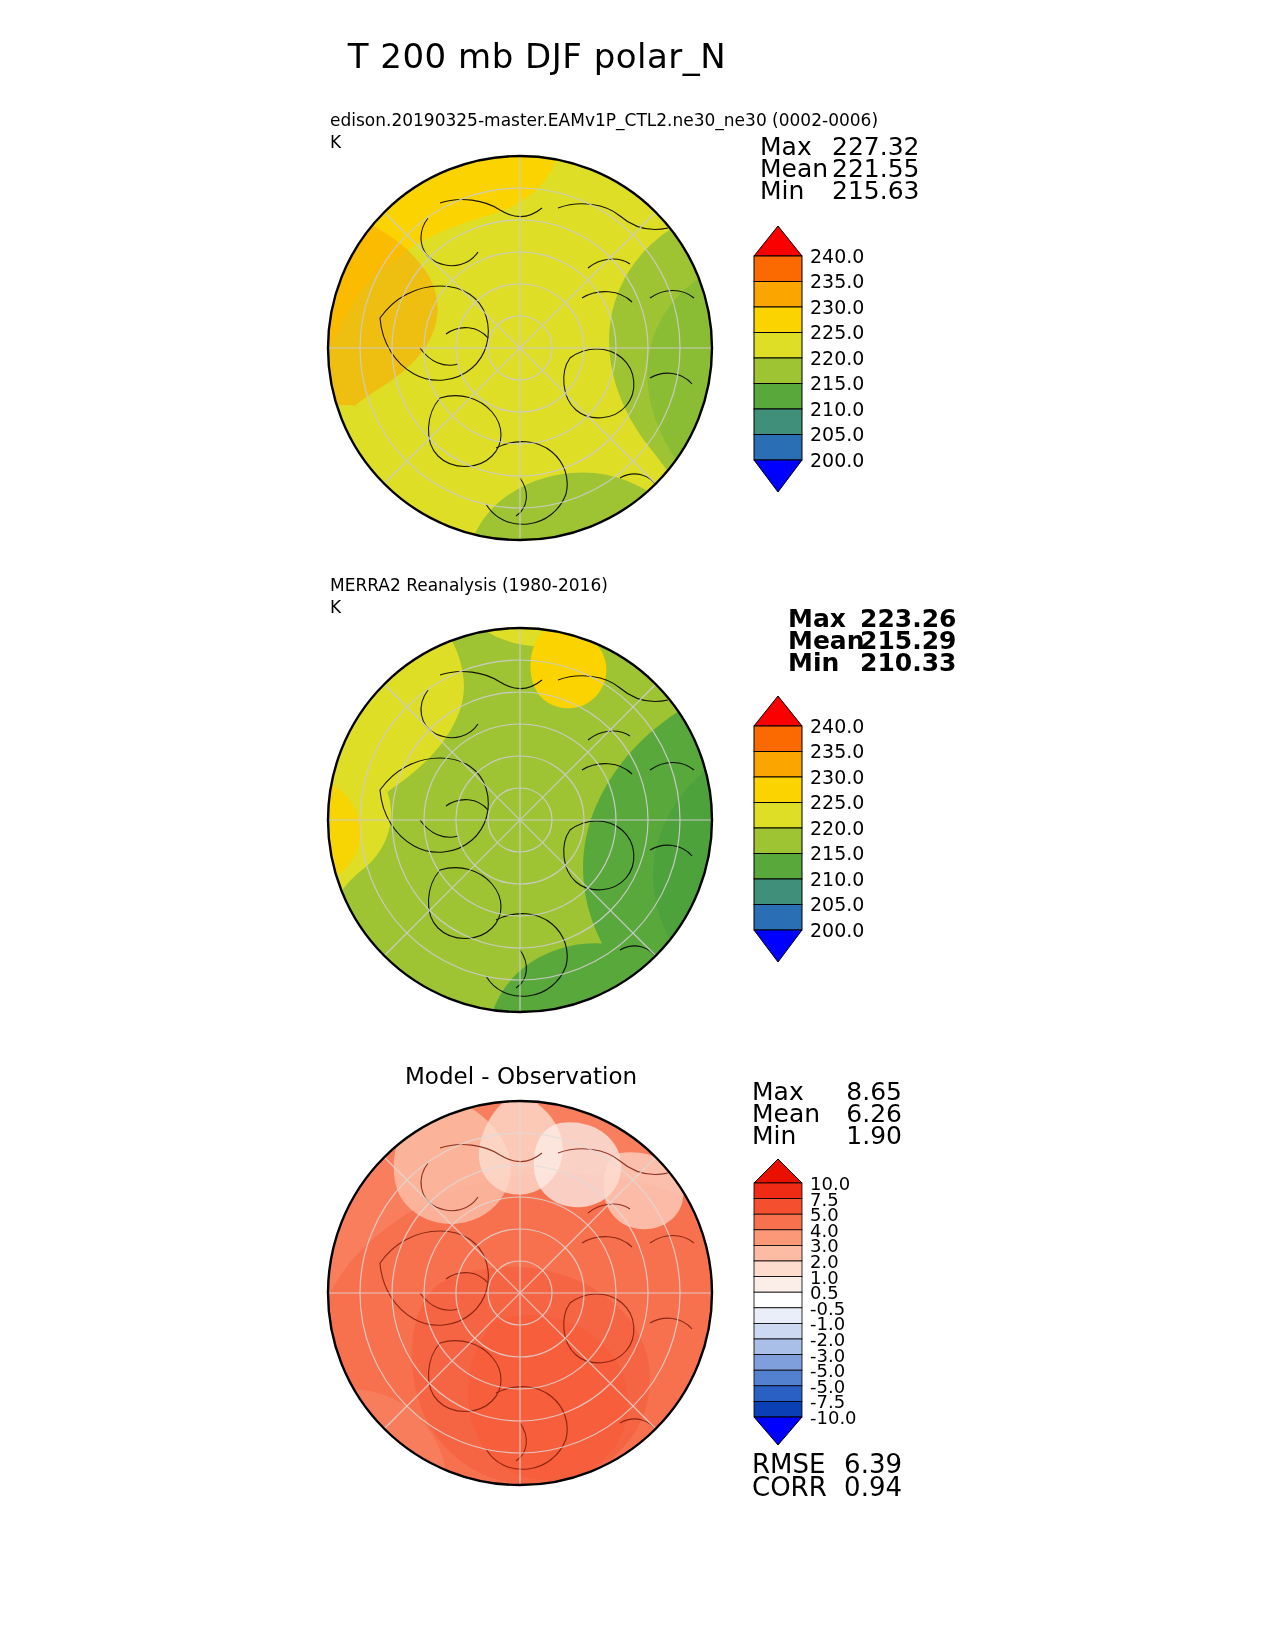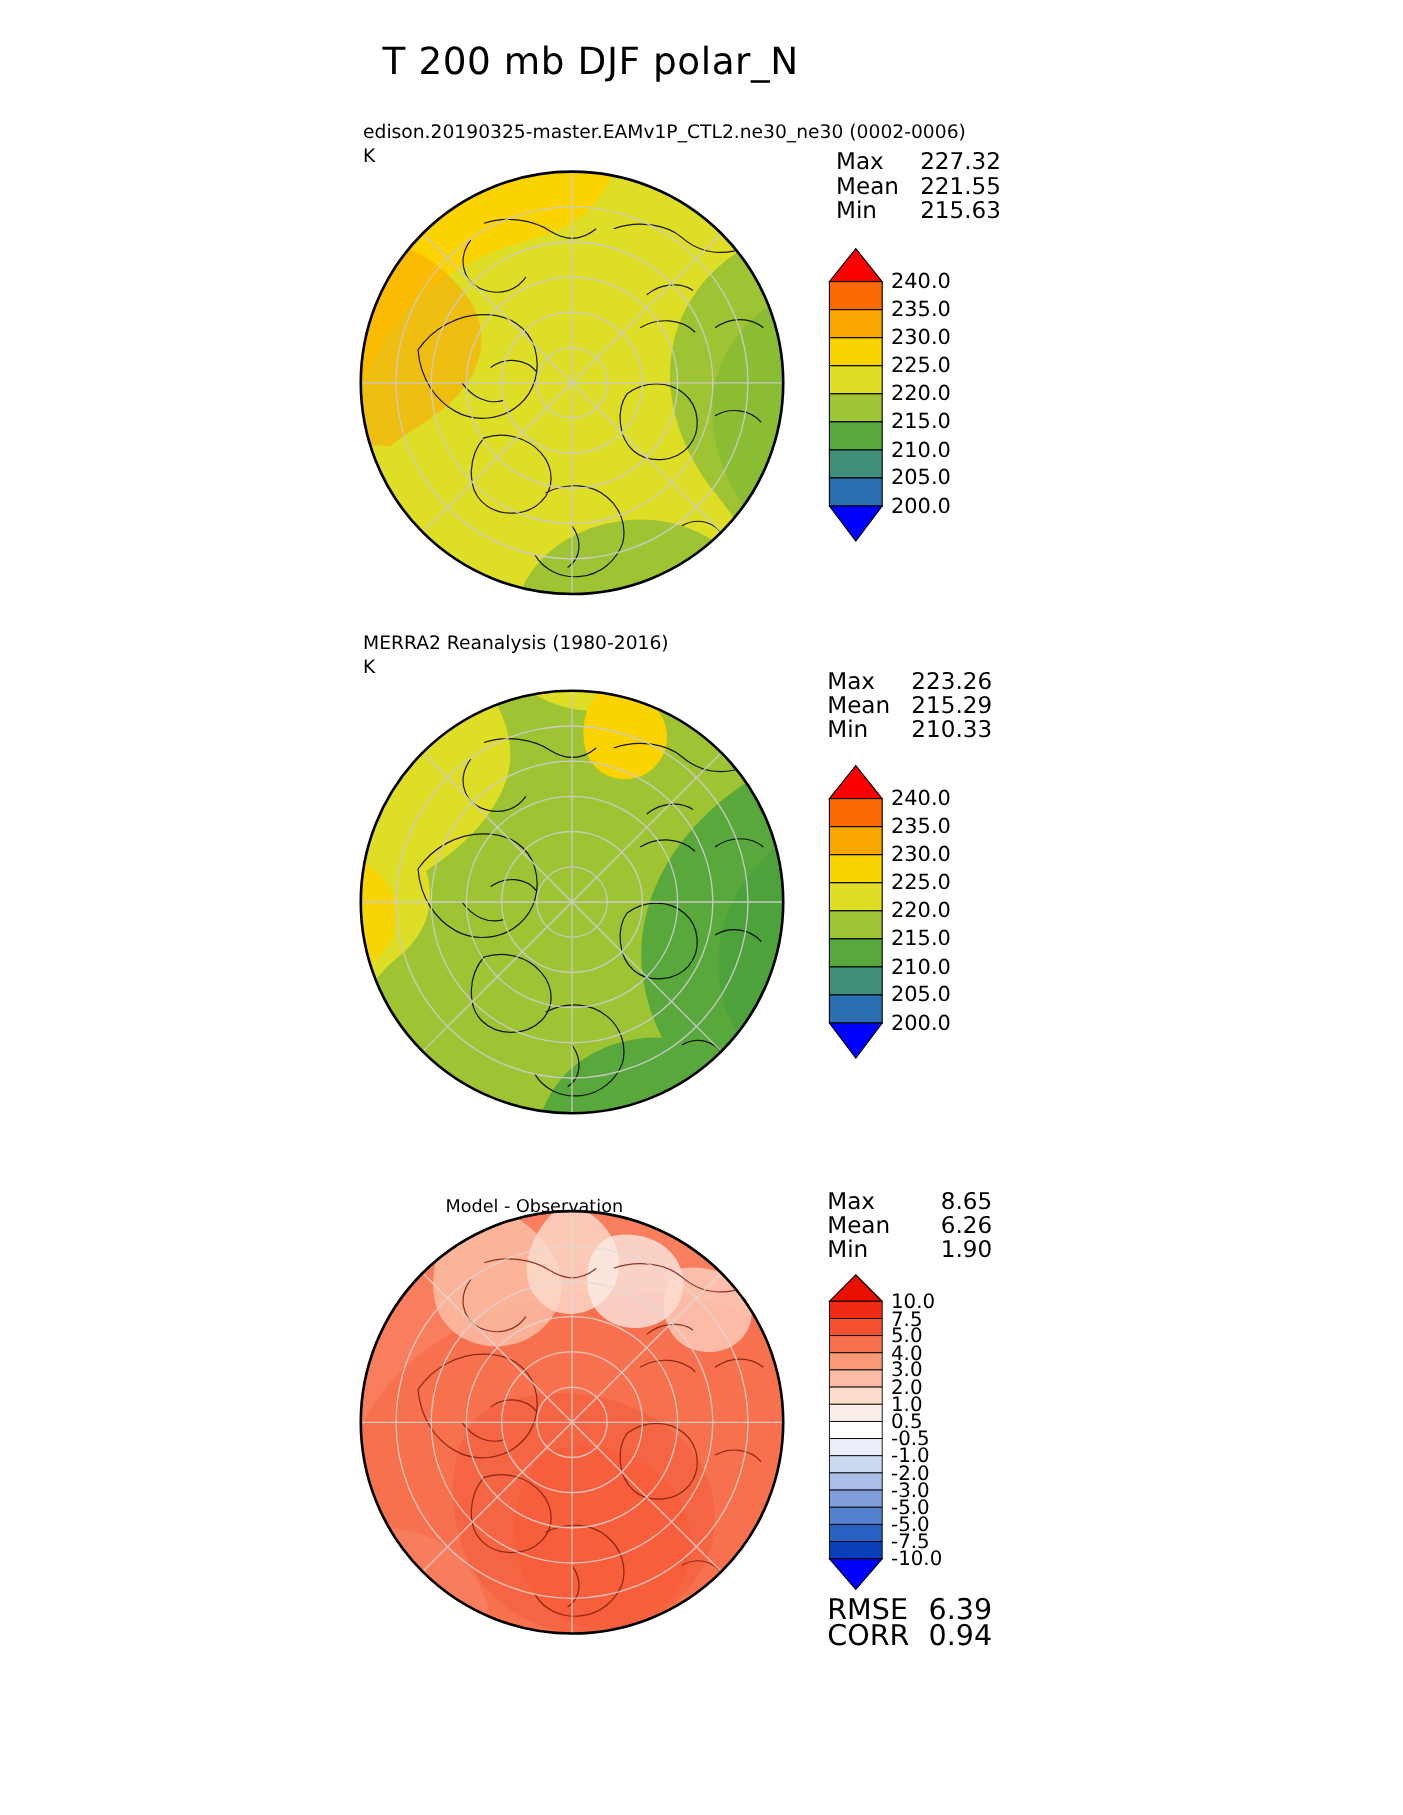--- a/index.html
+++ b/index.html
@@ -33,31 +33,31 @@
   .panel-1 { top: 100px; }
   .panel-2 { top: 565px; }
   .panel-3 { top: 1055px; }
 
   .panel-title {
     position: absolute;
     font-size: 17px;
     white-space: nowrap;
   }
   .panel-title.small { font-size: 17px; }
-  .panel-title.centered { font-size: 16px; margin-top: 24px; }
+  .panel-title.centered { font-size: 23px; }
 
   .units-label {
     position: absolute;
     font-size: 17px;
   }
 
   
   .stats {
     position: absolute;
-    font-size: 21px;
+    font-size: 25px;
     line-height: 22px;
   }
   .stats .row {
     display: block;
     white-space: pre;
   }
   .stats .lbl {
     display: inline-block;
     width: 72px;
   }
@@ -194,21 +194,21 @@
       <span class="tick" style="top:229px;">200.0</span>
     </div>
   </div>
 </div>
 
 <div class="panel panel-2">
 
   <div class="panel-title small" style="left:330px; top:10px;">MERRA2 Reanalysis (1980-2016)</div>
   <div class="units-label" style="left:330px; top:32px;">K</div>
 
-  <div class="stats" style="left:752px; top:43px;">
+  <div class="stats" style="left:788px; top:43px;font-weight:bold;">
     <span class="row"><span class="lbl">Max</span><span class="val">223.26</span></span>
     <span class="row"><span class="lbl">Mean</span><span class="val">215.29</span></span>
     <span class="row"><span class="lbl">Min</span><span class="val">210.33</span></span>
   </div>
 
   <div class="map-wrap" style="left:320px; top:55px;">
     <svg width="400" height="400" viewBox="0 0 400 400">
       <defs>
         <clipPath id="clipB">
             <circle cx="200" cy="200" r="192"></circle>

